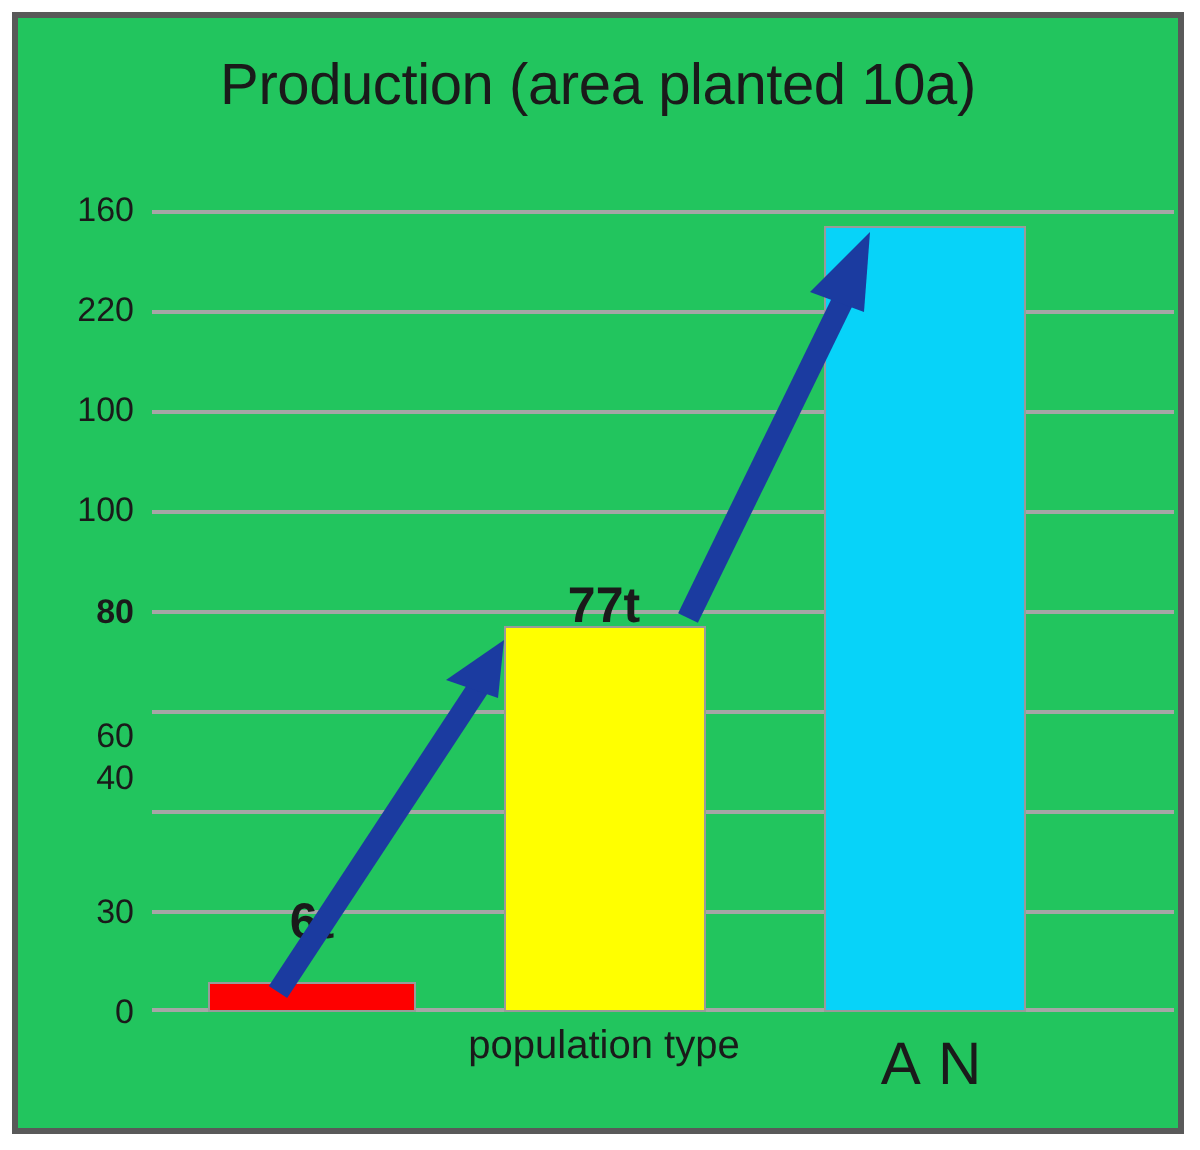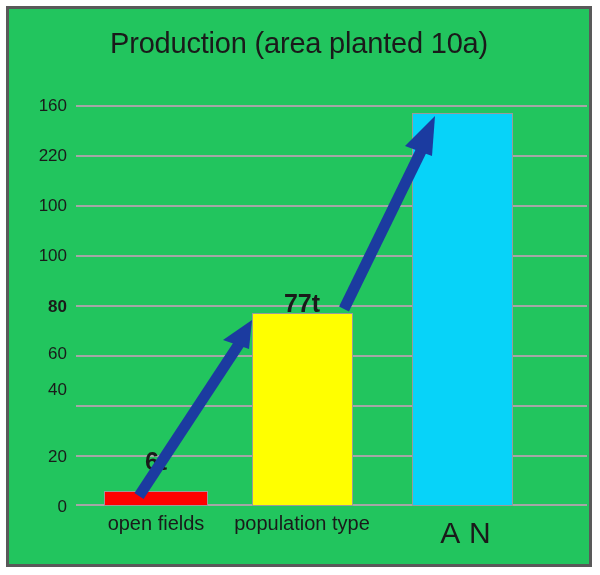--- a/index.html
+++ b/index.html
@@ -135,23 +135,23 @@
 <div id="chart-frame">
 
   <div id="chart-title">Production (area planted 10a)</div>
 
   <div id="y-axis-labels">
     <div class="ytick-label" style="top:0px;">160</div>
     <div class="ytick-label" style="top:50.125px;">220</div>
     <div class="ytick-label" style="top:100.25px;">100</div>
     <div class="ytick-label" style="top:150.375px;">100</div>
     <div class="ytick-label" style="top:200.5px;font-weight:bold;">80</div>
-    <div class="ytick-label" style="top:248px;">60</div>
+    <div class="ytick-label" style="top:263px;">60</div>
     <div class="ytick-label" style="top:284px;">40</div>
-    <div class="ytick-label" style="top:350.875px;">20</div>
+    <div class="ytick-label" style="top:350.875px;">30</div>
     <div class="ytick-label" style="top:401px;">0</div>
   </div>
 
   <div id="plot-area">
     <div class="gridline" style="top:0px;"></div>
     <div class="gridline" style="top:50px;"></div>
     <div class="gridline" style="top:100px;"></div>
     <div class="gridline" style="top:150px;"></div>
     <div class="gridline" style="top:200px;"></div>
     <div class="gridline" style="top:250px;"></div>
@@ -174,23 +174,20 @@
       <polygon points="243,311 214,331 240,340" fill="#1b3ba0"></polygon>
     </g>
 
     <g>
       <line x1="335" y1="300" x2="415" y2="136" stroke="#1b3ba0" stroke-width="11"></line>
       <polygon points="426,107 396,137 423,147" fill="#1b3ba0"></polygon>
     </g>
   </svg>
 
   <div id="category-labels">
-    <div class="cat-label" style="left:80px;">
-      <div>open fields</div>
-    </div>
     <div class="cat-label" style="left:226px;">
       <div>population type</div>
     </div>
     <div class="cat-label strong" style="left:390px;">
       <div>A N</div>
     </div>
   </div>
 
 </div>
 

